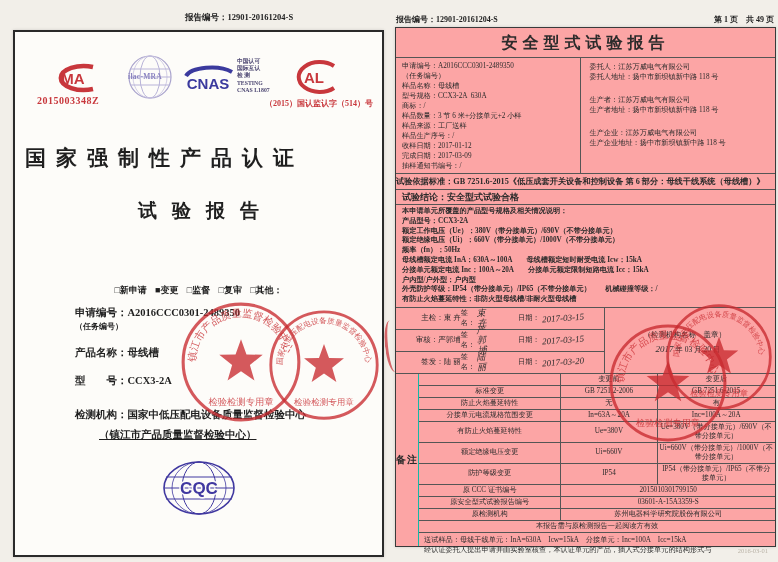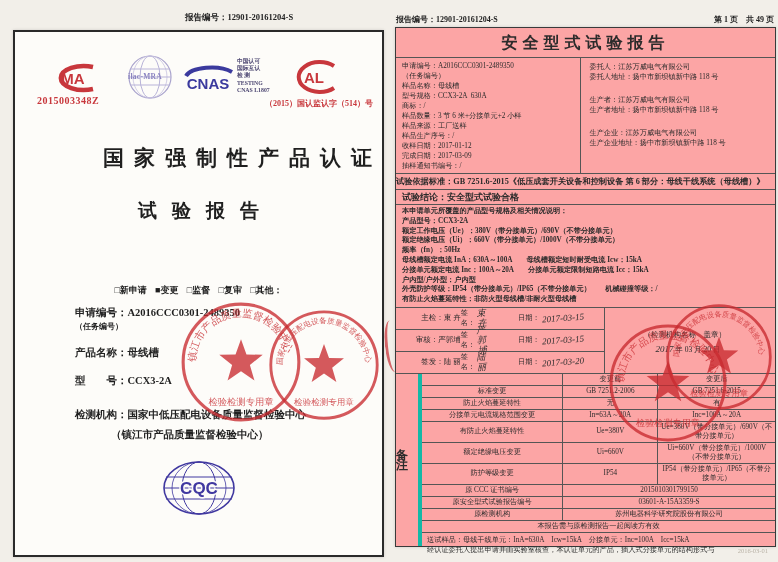--- a/index.html
+++ b/index.html
@@ -17,32 +17,32 @@
     background:#fdfcf9;border:2px solid #2a2a2a;box-shadow:0 0 3px rgba(0,0,0,.15);
   }
   .logo-cma{position:absolute;left:30px;top:28px;}
   .cma-num{position:absolute;left:22px;top:63px;font-size:10px;font-weight:bold;color:#c8373c;letter-spacing:.5px;}
   .logo-ilac{position:absolute;left:112px;top:22px;}
   .ilac-word{position:absolute;left:113px;top:40px;font-size:7.5px;font-weight:bold;color:#8b84c0;letter-spacing:.3px;}
   .logo-cnas{position:absolute;left:165px;top:30px;}
   .cnas-side{position:absolute;left:222px;top:26px;font-size:5.8px;line-height:7.2px;color:#4a4470;font-weight:bold;}
   .logo-al{position:absolute;left:272px;top:26px;}
   .al-cap{position:absolute;left:250px;top:66px;font-size:8px;font-weight:bold;color:#c8373c;}
-  .lp-title1{position:absolute;left:0;top:112px;width:100%;text-align:right;
+  .lp-title1{position:absolute;left:0;top:112px;width:100%;text-align:left;
     font-size:21px;font-weight:bold;letter-spacing:10px;text-indent:10px;}
   .lp-title2{position:absolute;left:0;top:166px;width:100%;text-align:center;
     font-size:19px;font-weight:bold;letter-spacing:15px;text-indent:15px;}
   .lp-checks{position:absolute;left:0;top:252px;width:100%;text-align:center;font-size:9px;font-weight:bold;}
   .lp-checks .ck{margin:0 3px;}
   .lp-fields{position:absolute;left:60px;top:274px;font-size:10.5px;font-weight:bold;}
   .lp-fields .fl{margin-bottom:4px;}
   .lp-fields .small{font-size:8px;margin-top:-3px;margin-bottom:8px;}
   .lp-fields .gap{margin-top:14px;}
   .lp-fields .gap2{margin-top:20px;}
-  .lp-fields .indent{margin-left:36px;margin-top:6px;}
+  .lp-fields .indent{margin-left:24px;margin-top:6px;text-decoration:underline;}
   .cqc-wrap{position:absolute;left:146px;top:428px;}
   
   .stamp{position:absolute;color:rgba(200,42,48,.78);pointer-events:none;}
   .stamp svg{width:100%;height:100%;}
   
   .rp-head{position:absolute;left:396px;top:14px;width:378px;font-size:8px;font-weight:bold;color:#222;}
   .rp-head .pn{float:right;}
   .right-page{
     position:absolute;left:395px;top:27px;width:379px;height:518px;
     background:#fca5a5;border:1.5px solid #3a3a3a;box-shadow:0 0 3px rgba(0,0,0,.15);
@@ -64,22 +64,22 @@
   .r-sign-row:last-child{border-bottom:none;}
   .r-sign-row .role{width:70px;font-size:7.5px;text-align:right;}
   .r-sign-row .sig{flex:1;display:flex;align-items:center;}
   .r-sign-row .dt{width:95px;display:flex;align-items:flex-start;margin-left:32px;}
   .script{font-style:italic;font-size:9px;transform:rotate(-4deg);color:#2e2e2e;margin-left:2px;
     font-family:"Liberation Serif",serif;}
   .r-sign-r{width:45%;position:relative;padding:4px;font-size:7.5px;}
   .r-sign-r .sc1{position:absolute;left:38px;top:22px;}
   .r-sign-r .sc2{position:absolute;left:48px;top:36px;}
   .r-bottom{display:flex;flex:1 1 auto;min-height:0;}
-  .remark-cell{width:22px;border-right:4px solid #14b8a6;display:flex;align-items:center;justify-content:center;
-    font-size:12px;font-weight:bold;letter-spacing:1px;}
+  .remark-cell{width:22px;border-right:1px solid #14b8a6;display:flex;align-items:center;justify-content:center;
+    font-size:10px;font-weight:bold;letter-spacing:1px;}
   .r-bottom-main{flex:1;display:flex;flex-direction:column;min-width:0;}
   .ct{display:grid;grid-template-columns:40% 27% 33%;}
   .ct-c{border-right:1px solid #555;border-bottom:1px solid #555;text-align:center;
     display:flex;align-items:center;justify-content:center;padding:1px 2px;line-height:9px;}
   .ct-c.lastcol{border-right:none;}
   .ct-c.span2{grid-column:2/4;}
   .ct-c.span3{grid-column:1/4;}
   .note-block{padding:2px 5px;line-height:10.5px;}
   .red-mark{position:absolute;left:385px;top:320px;width:12px;height:52px;
     border-left:3px solid rgba(200,42,48,.7);border-radius:50%;transform:rotate(-6deg);}

